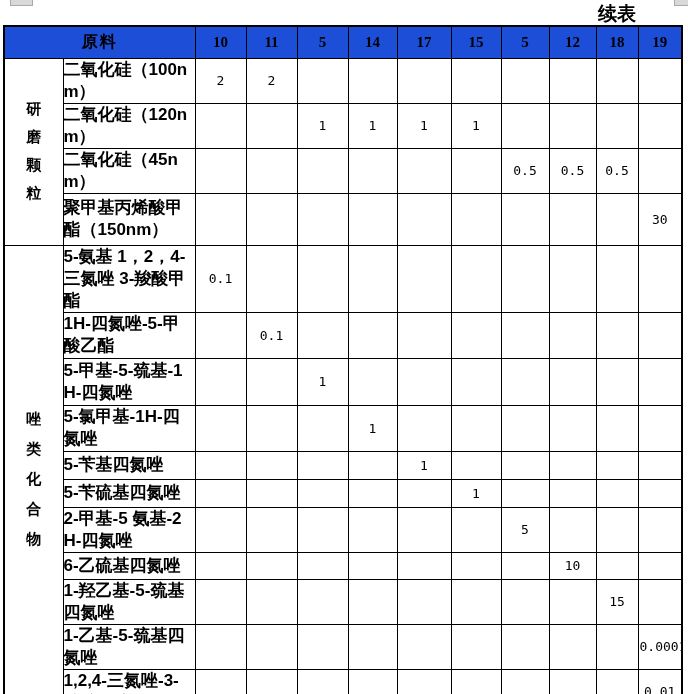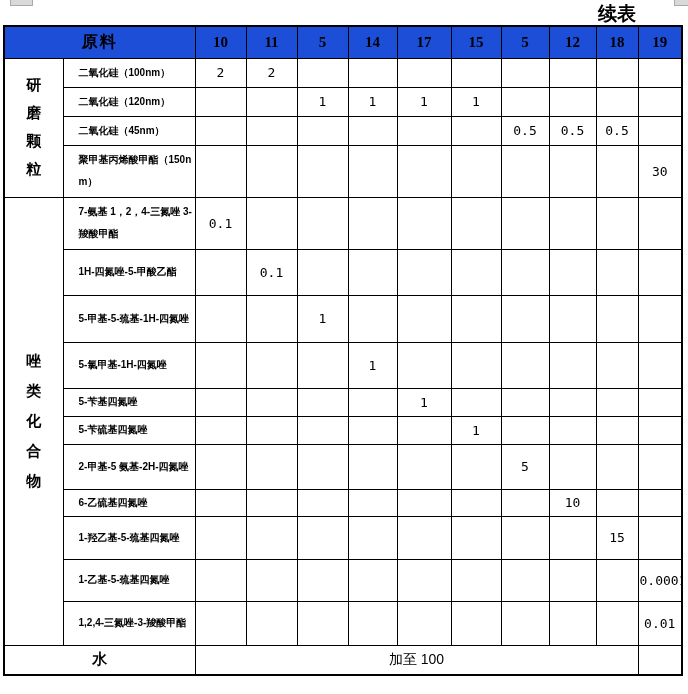--- a/index.html
+++ b/index.html
@@ -21,22 +21,22 @@
   td,th{border:1px solid #000;padding:0 1px;overflow:hidden;vertical-align:middle;}
   th{
     background:#1d4ed8;font-weight:bold;text-align:center;
     font-size:15px;font-family:"Liberation Serif",serif;
   }
   th.material{font-family:"Liberation Sans",sans-serif;font-size:16px;letter-spacing:2px;}
   td.group{text-align:center;font-weight:bold;font-size:15px;}
   .vchars{display:flex;flex-direction:column;align-items:center;justify-content:center;gap:9px;}
   .vchars.wide-gap{gap:11px;}
   td.name{
-    font-weight:bold;font-size:10px;line-height:22px;text-align:left;
-    word-break:break-all;padding-left:15px;
+    font-weight:bold;font-size:17px;line-height:22px;text-align:left;
+    word-break:break-all;padding-left:0;
   }
   td.val{
     text-align:center;font-family:"DejaVu Sans Mono",monospace;
     font-size:13px;white-space:nowrap;
   }
   td.water-name{text-align:center;font-weight:bold;font-size:15px;}
   td.water-val{text-align:center;font-size:14px;}
 </style>
 </head>
 <body>
@@ -143,21 +143,21 @@
   <tr style="height:52px">
     <td rowspan="11" class="group">
       <div class="vchars wide-gap">
         <span>唑</span>
         <span>类</span>
         <span>化</span>
         <span>合</span>
         <span>物</span>
       </div>
     </td>
-    <td class="name">7-氨基 1，2，4-三氮唑 3-羧酸甲酯</td>
+    <td class="name">5-氨基 1，2，4-三氮唑 3-羧酸甲酯</td>
     <td class="val">0.1</td>
     <td class="val"></td>
     <td class="val"></td>
     <td class="val"></td>
     <td class="val"></td>
     <td class="val"></td>
     <td class="val"></td>
     <td class="val"></td>
     <td class="val"></td>
     <td class="val"></td>

